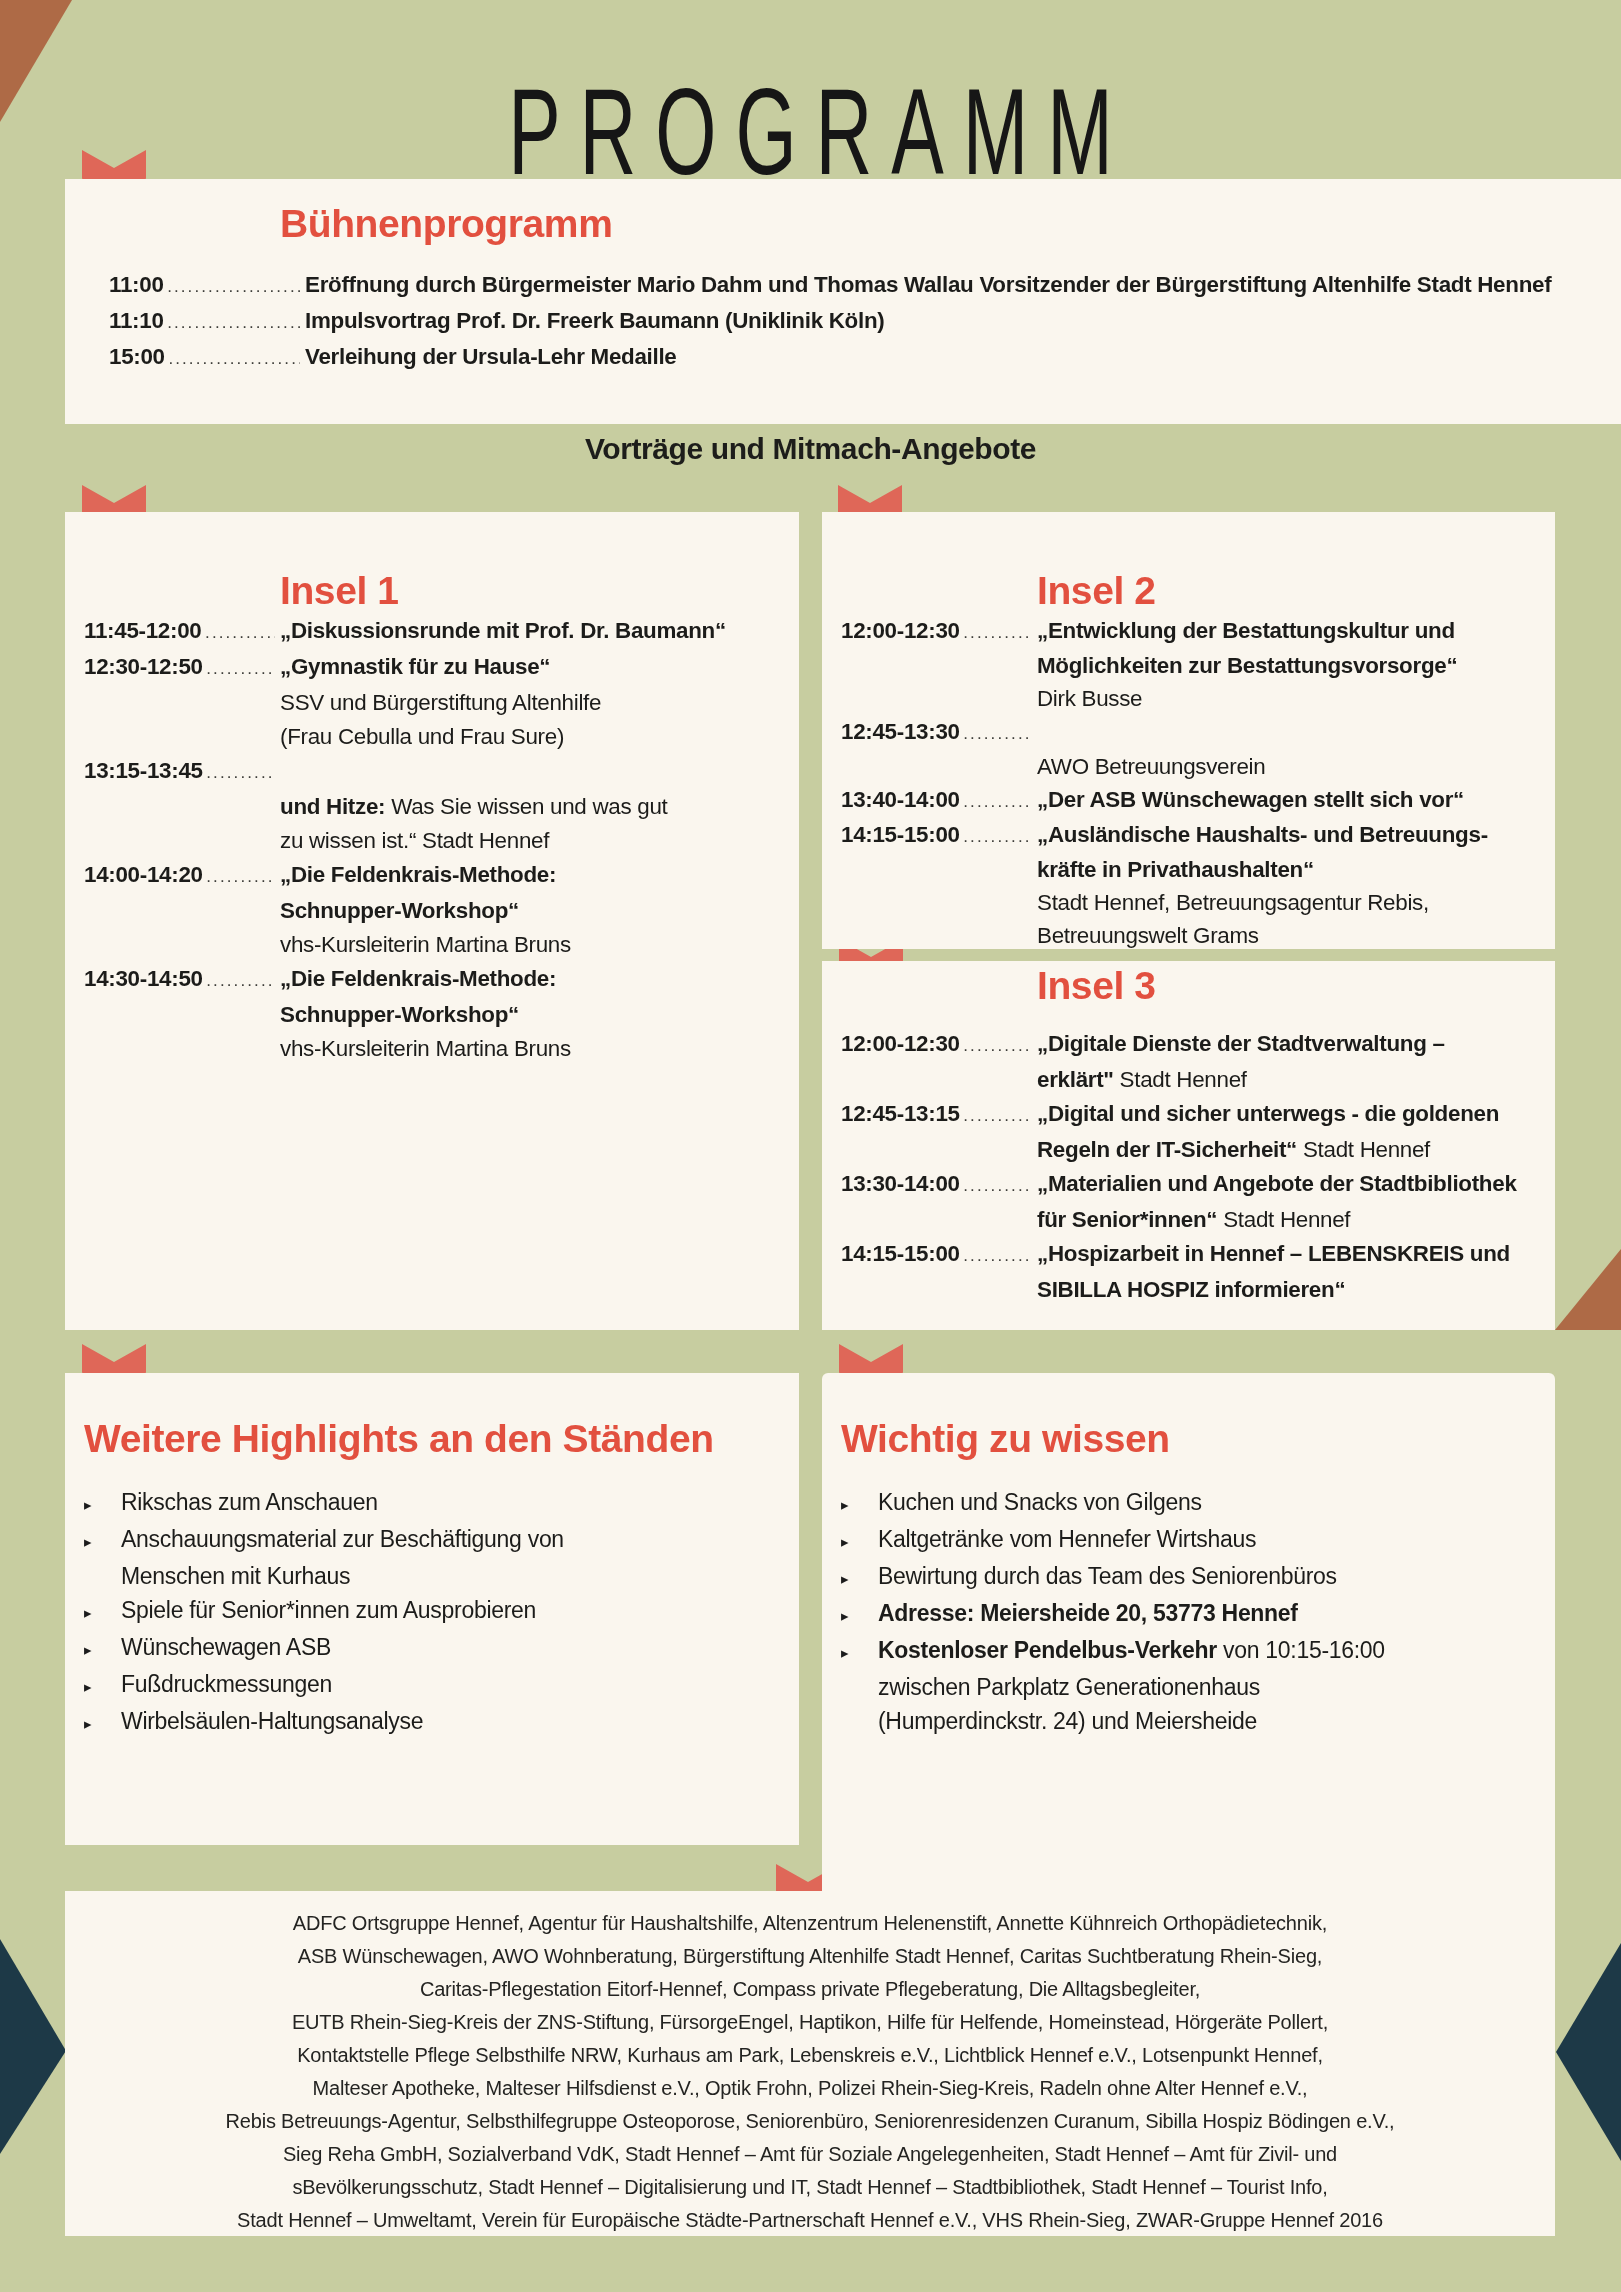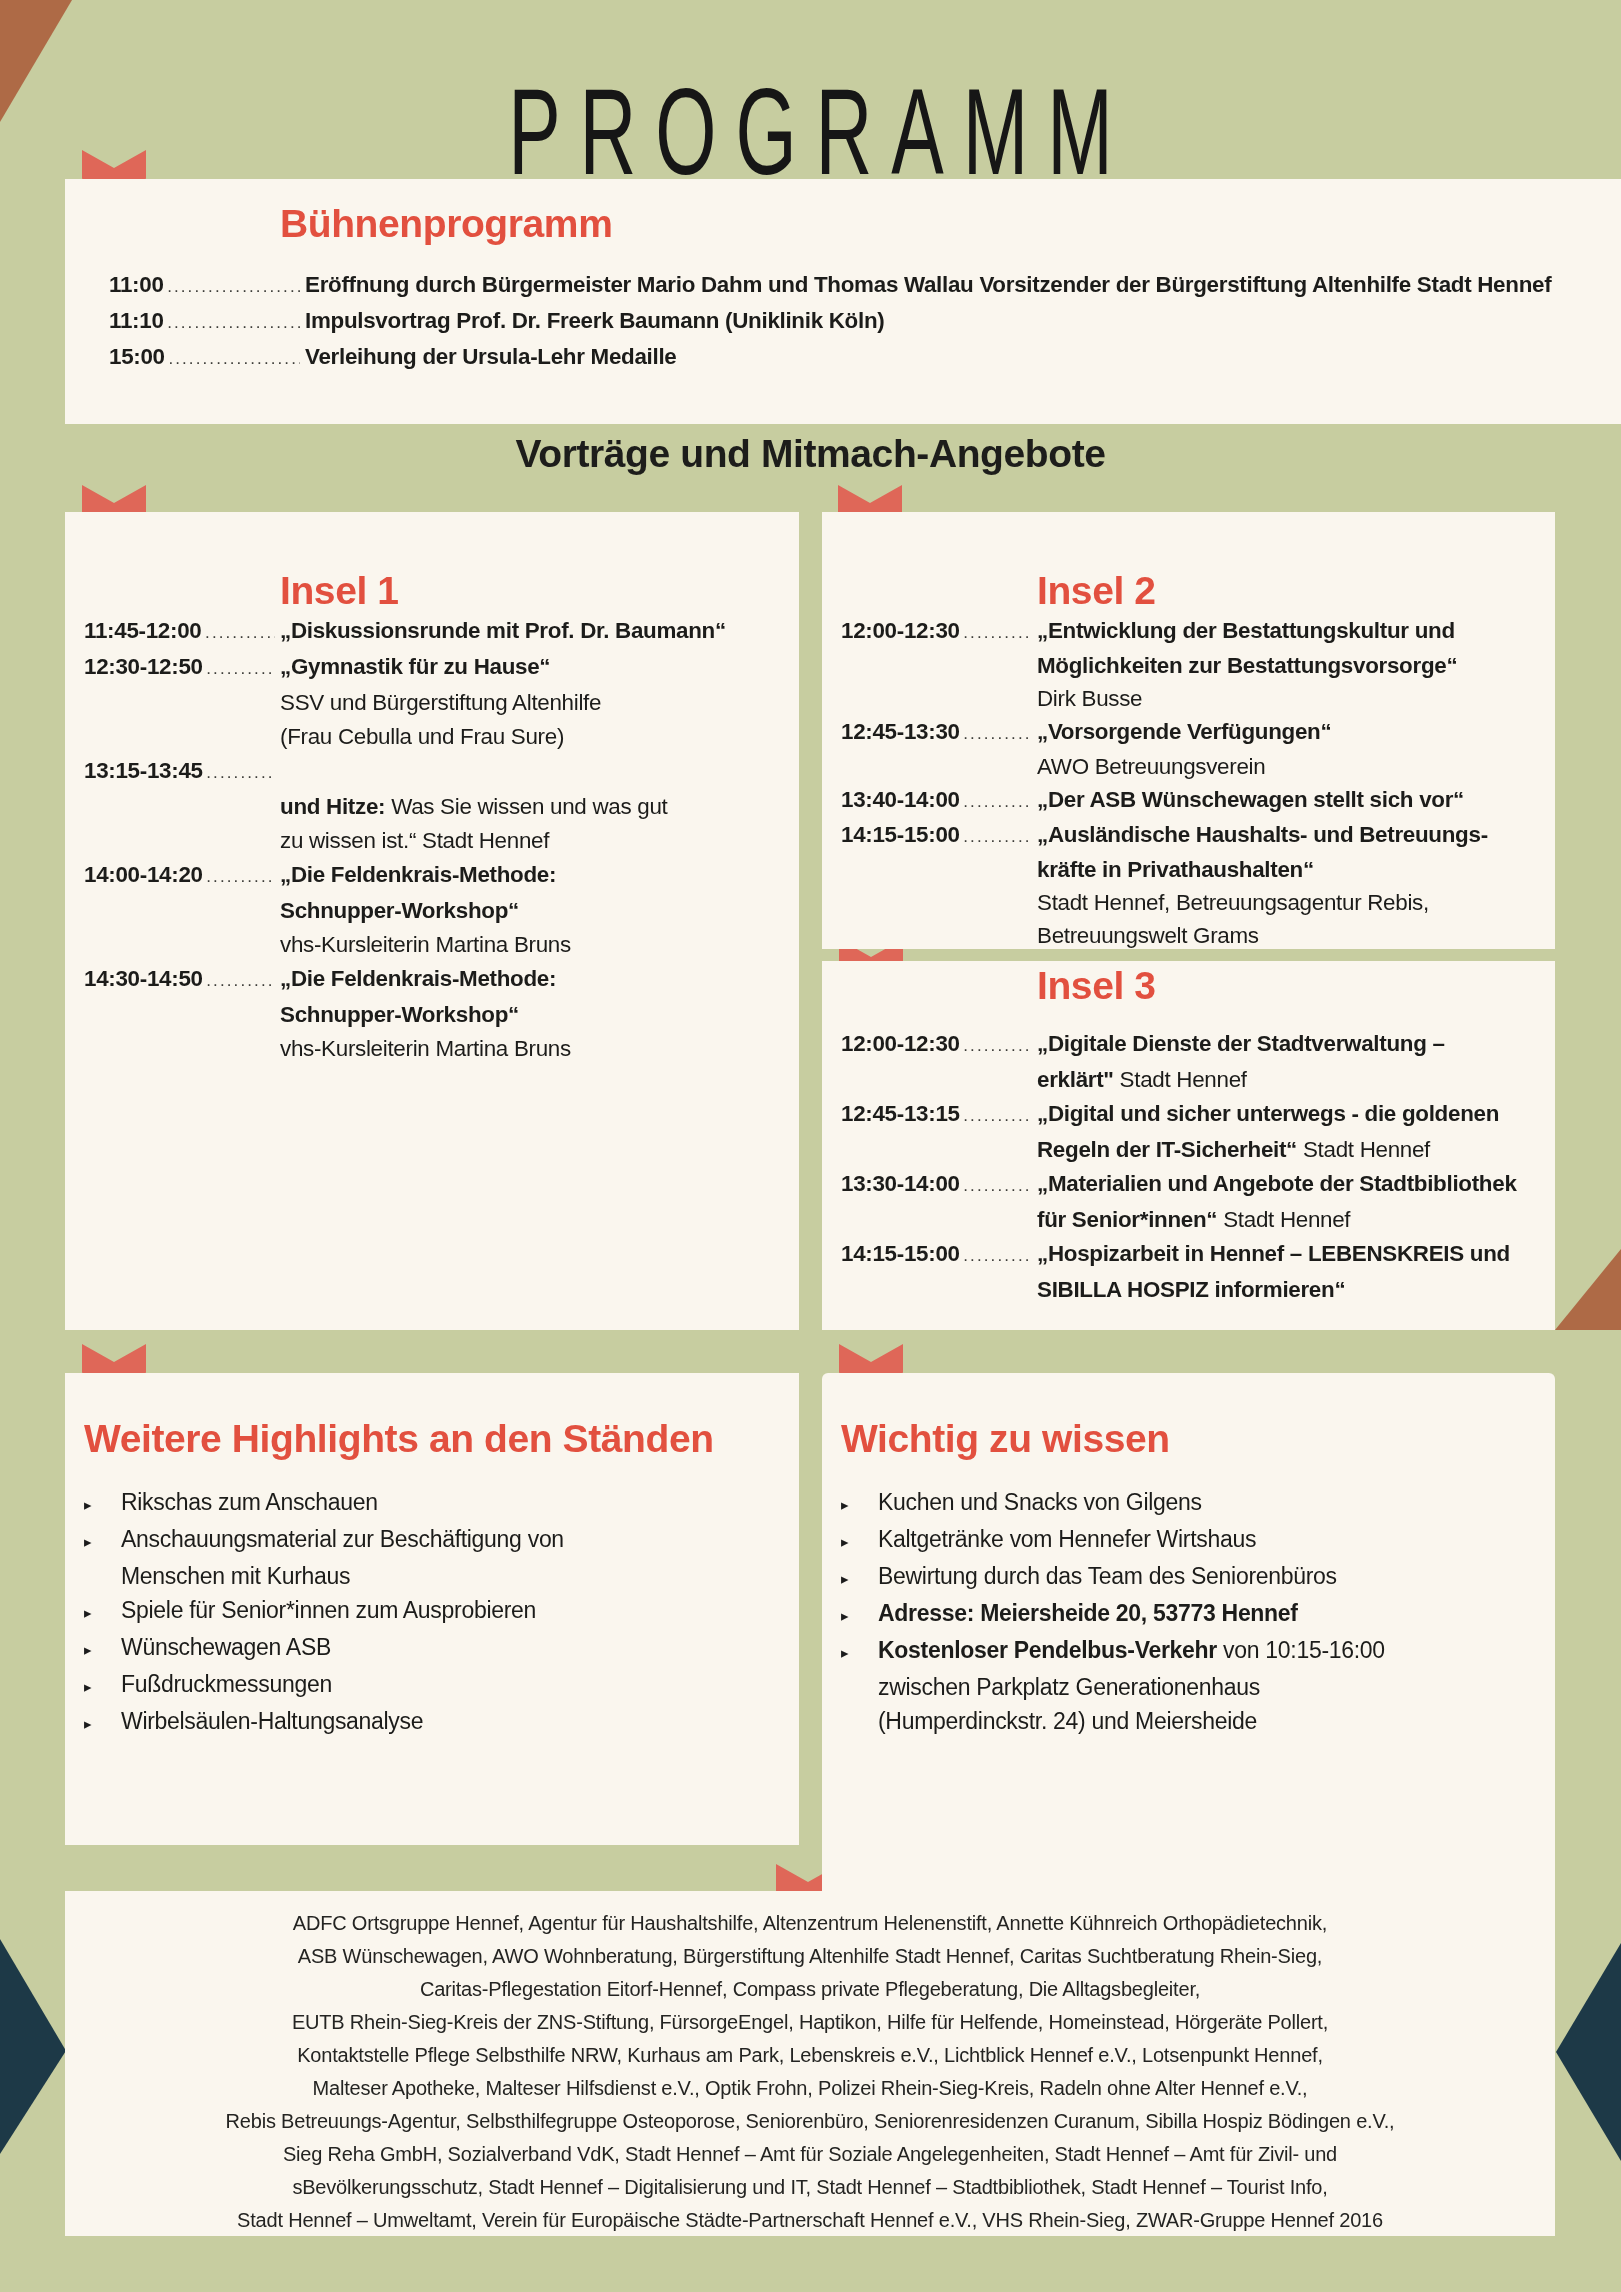--- a/index.html
+++ b/index.html
@@ -17,21 +17,21 @@
     clip-path:polygon(0 0,50% 36%,100% 0,100% 57%,50% 100%,0 57%);
     filter:drop-shadow(5.4px 7.2px 4.5px rgba(70,60,45,.5));}
 
   .panel{position:absolute;background:var(--panel,#faf6ee);}
 
   .page-title{position:absolute;left:0;top:64px;width:100%;text-align:center;
     font-size:123px;line-height:1.1;font-weight:400;color:#161616;letter-spacing:.24em;
     transform:scaleX(.64);transform-origin:50% 50%;white-space:nowrap;padding-left:.24em;box-sizing:border-box;}
 
   .mid-heading{position:absolute;left:0;top:432px;width:100%;text-align:center;
-    font-size:39px;font-weight:700;color:#1d1d1b;letter-spacing:-0.4px;}
+    font-size:30px;font-weight:700;color:#1d1d1b;letter-spacing:-0.4px;}
 
   .panel-heading{font-size:39px;line-height:39px;font-weight:700;color:var(--red,#e2503f);letter-spacing:-0.4px;}
   .ph-indent{margin-left:215px;}
   .ph-left{margin-left:19px;}
 
   
   .rows{padding:0 10.7px 0 19px;}
   .t-line{display:flex;align-items:baseline;font-size:22.4px;line-height:34px;letter-spacing:-0.3px;}
   .stage .t-line{line-height:34px;}
   .insel2 .t-line{line-height:33px;}
@@ -189,21 +189,20 @@
         </div>
         <div class="t-line">
           <div class="t-cell"></div>
           <div class="t-text"><span>Dirk Busse</span></div>
         </div>
         <div class="t-line">
           <div class="t-cell">
             <span class="time">12:45-13:30</span>
             <span class="dots">..............................</span>
           </div>
-          <div class="t-text"><span class="b">„Vorsorgende Verfügungen“</span></div>
         </div>
         <div class="t-line">
           <div class="t-cell"></div>
           <div class="t-text"><span>AWO Betreuungsverein</span></div>
         </div>
         <div class="t-line">
           <div class="t-cell">
             <span class="time">13:40-14:00</span>
             <span class="dots">..............................</span>
           </div>

